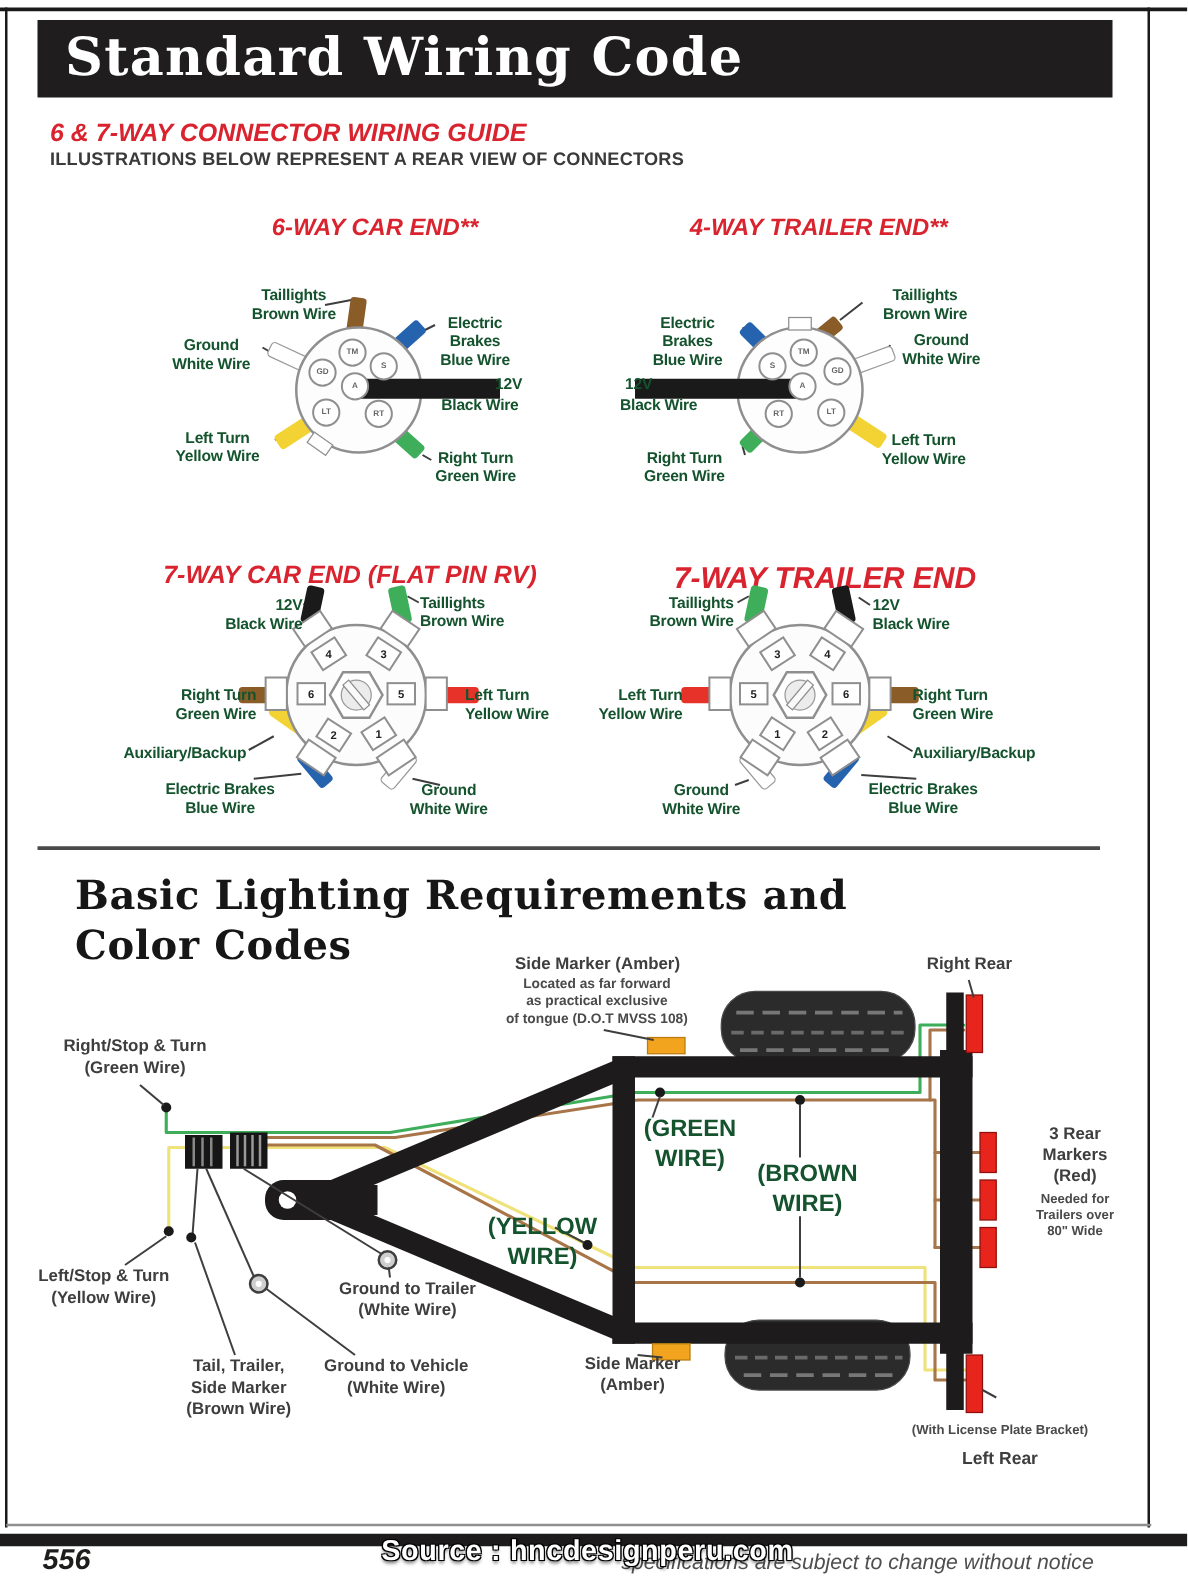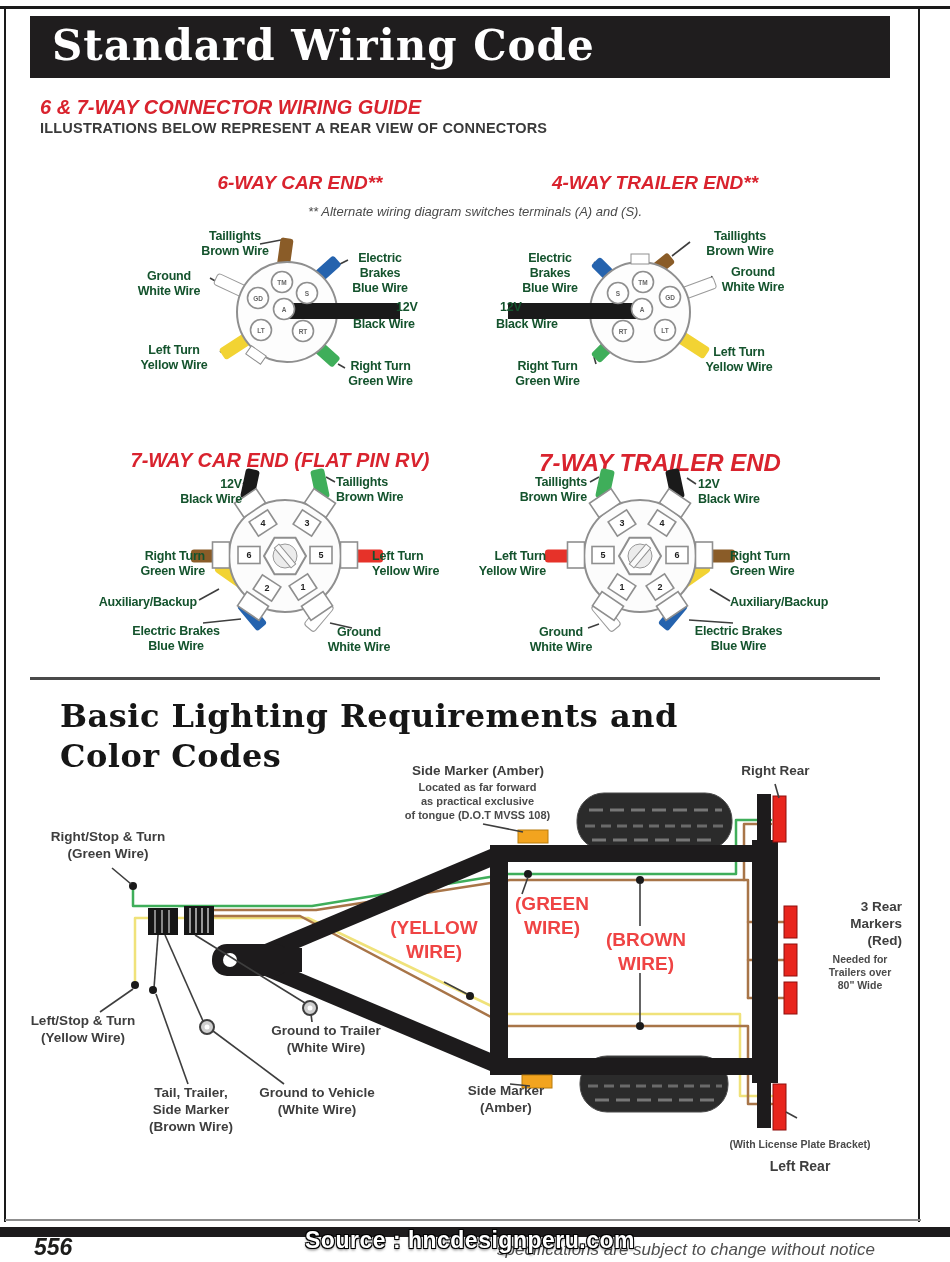--- a/index.html
+++ b/index.html
@@ -9,21 +9,21 @@
   .border{background:#1a1a1a;}
   #banner{position:absolute;left:30px;top:16px;width:860px;height:62px;background:#1f1d1e;}
   #banner span{display:block;padding-left:22px;line-height:60px;color:#fff;
         font-family:"DejaVu Serif",serif;font-weight:bold;font-size:42px;letter-spacing:1px;}
   .red-title{position:absolute;color:#d9232e;font-weight:bold;font-style:italic;}
   .dark-sub{position:absolute;color:#3a3a3a;font-weight:bold;font-size:14.5px;letter-spacing:.2px;}
   .note{position:absolute;color:#4a4a4a;font-style:italic;font-size:13px;text-align:center;}
   .lbl{position:absolute;font-weight:bold;font-size:12.5px;line-height:1.18;color:#14532d;
        white-space:pre-line;letter-spacing:-0.2px;}
   .tc{text-align:center;} .tr{text-align:right;} .tl{text-align:left;}
-  .biglbl{position:absolute;font-weight:bold;font-size:19px;line-height:1.25;color:#ef4444;
+  .biglbl{position:absolute;font-weight:bold;font-size:19px;line-height:1.25;color:#14532d;
        white-space:pre-line;text-align:center;}
   .serif-head{position:absolute;font-family:"DejaVu Serif",serif;font-weight:bold;
        font-size:32px;line-height:40px;color:#161616;white-space:pre-line;letter-spacing:.5px;}
   .smnote{position:absolute;font-size:11px;color:#4a4a4a;font-weight:bold;white-space:pre-line;
        line-height:1.25;text-align:center;}
   .mdlbl{position:absolute;font-size:13.5px;color:#3e3e3e;font-weight:bold;white-space:pre-line;
        line-height:1.25;text-align:center;}
   #watermark{position:absolute;left:270px;top:1227px;width:400px;text-align:center;
        font-weight:bold;font-size:23px;color:#fff;letter-spacing:.5px;
        text-shadow:-1px -1px 0 #000,1px -1px 0 #000,-1px 1px 0 #000,1px 1px 0 #000,0 2px 3px rgba(0,0,0,.6);}
@@ -48,21 +48,20 @@
 
   <div id="banner">
     <span>Standard Wiring Code</span>
   </div>
 
   <div class="red-title" style="left:40px;top:96px;font-size:20px;">6 &amp; 7-WAY CONNECTOR WIRING GUIDE</div>
   <div class="dark-sub" style="left:40px;top:120px;">ILLUSTRATIONS BELOW REPRESENT A REAR VIEW OF CONNECTORS</div>
 
   <div class="red-title tc" style="left:140px;top:172px;width:320px;font-size:19px;text-align:center;">6-WAY CAR END**</div>
   <div class="red-title tc" style="left:495px;top:172px;width:320px;font-size:19px;text-align:center;">4-WAY TRAILER END**</div>
-  <div class="note" style="left:0;top:204px;width:950px;">** Alternate wiring diagram switches terminals (A) and (S).</div>
 
   <svg style="left:140px;top:226px;" width="320" height="185" viewBox="0 0 320 185">
     <line class="ldr" x1="120" y1="18" x2="141" y2="14"></line>
     <line class="ldr" x1="208" y1="34" x2="196" y2="40"></line>
     <line class="ldr" x1="205" y1="142" x2="198" y2="138"></line>
     <line class="ldr" x1="80" y1="126" x2="84" y2="123"></line>
     <line class="ldr" x1="70" y1="52" x2="77" y2="56"></line>
     <rect x="138.5" y="12" width="13" height="32" rx="3" fill="#8a5c28" transform="rotate(8 145 28)"></rect>
     <rect x="166" y="39.5" width="36" height="13" rx="3" fill="#2563ae" transform="rotate(-42 184 46)"></rect>
     <rect x="165" y="118.5" width="36" height="13" rx="3" fill="#3fae5a" transform="rotate(42 183 125)"></rect>
@@ -356,23 +355,23 @@
   <div class="smnote" style="left:395px;top:781px;width:165px;">Located as far forward
 as practical exclusive
 of tongue (D.O.T MVSS 108)</div>
   <div class="mdlbl" style="left:718px;top:763px;width:115px;">Right Rear</div>
   <div class="mdlbl" style="left:38px;top:829px;width:140px;">Right/Stop &amp; Turn
 (Green Wire)</div>
   <div class="biglbl" style="left:496px;top:892px;width:112px;">(GREEN
 WIRE)</div>
   <div class="biglbl" style="left:590px;top:928px;width:112px;">(BROWN
 WIRE)</div>
-  <div class="biglbl" style="left:376px;top:916px;width:116px;">(YELLOW
+  <div class="biglbl" style="left:376px;top:970px;width:116px;">(YELLOW
 WIRE)</div>
-  <div class="mdlbl" style="left:818px;top:899px;width:84px;text-align:right;">3 Rear
+  <div class="mdlbl" style="left:818px;top:899px;width:84px;">3 Rear
 Markers
 (Red)</div>
   <div class="smnote" style="left:816px;top:953px;width:88px;font-size:10.5px;">Needed for
 Trailers over
 80" Wide</div>
   <div class="mdlbl" style="left:8px;top:1013px;width:150px;">Left/Stop &amp; Turn
 (Yellow Wire)</div>
   <div class="mdlbl" style="left:260px;top:1023px;width:132px;">Ground to Trailer
 (White Wire)</div>
   <div class="mdlbl" style="left:132px;top:1085px;width:118px;">Tail, Trailer,

